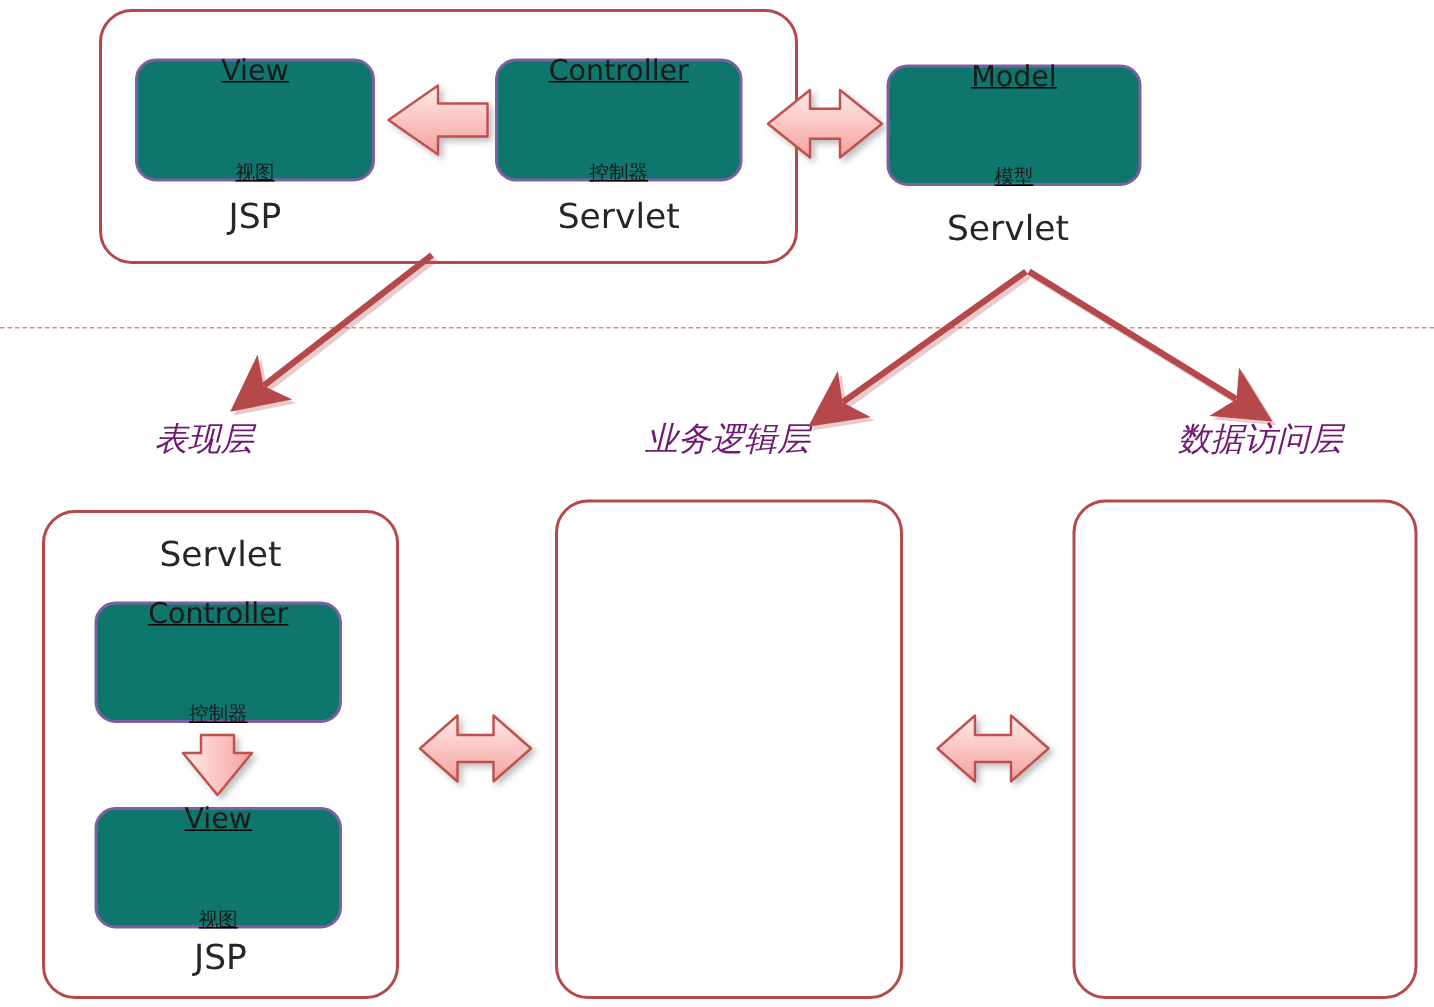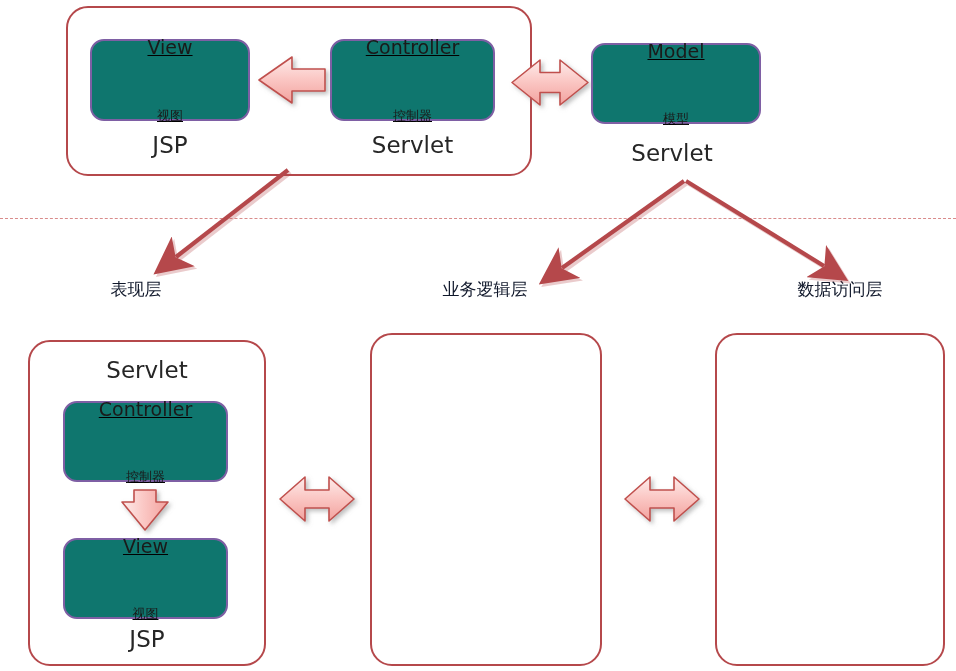--- a/index.html
+++ b/index.html
@@ -48,24 +48,25 @@
   }
   .free-label {
     position: absolute;
     color: #262626;
     font-size: 23px;
     white-space: nowrap;
     text-align: center;
   }
   .layer-label {
     position: absolute;
-    color: #0f172a;
-    font-size: 17px;
+    color: #701a75;
+    font-size: 22px;
     white-space: nowrap;
     text-align: center;
+    font-style: italic;
   }
   .dashed-sep {
     position: absolute;
     left: 0;
     width: 956px;
     height: 0;
     border-top: 1.6px dashed #d98b8b;
   }
   svg.overlay {
     position: absolute;

